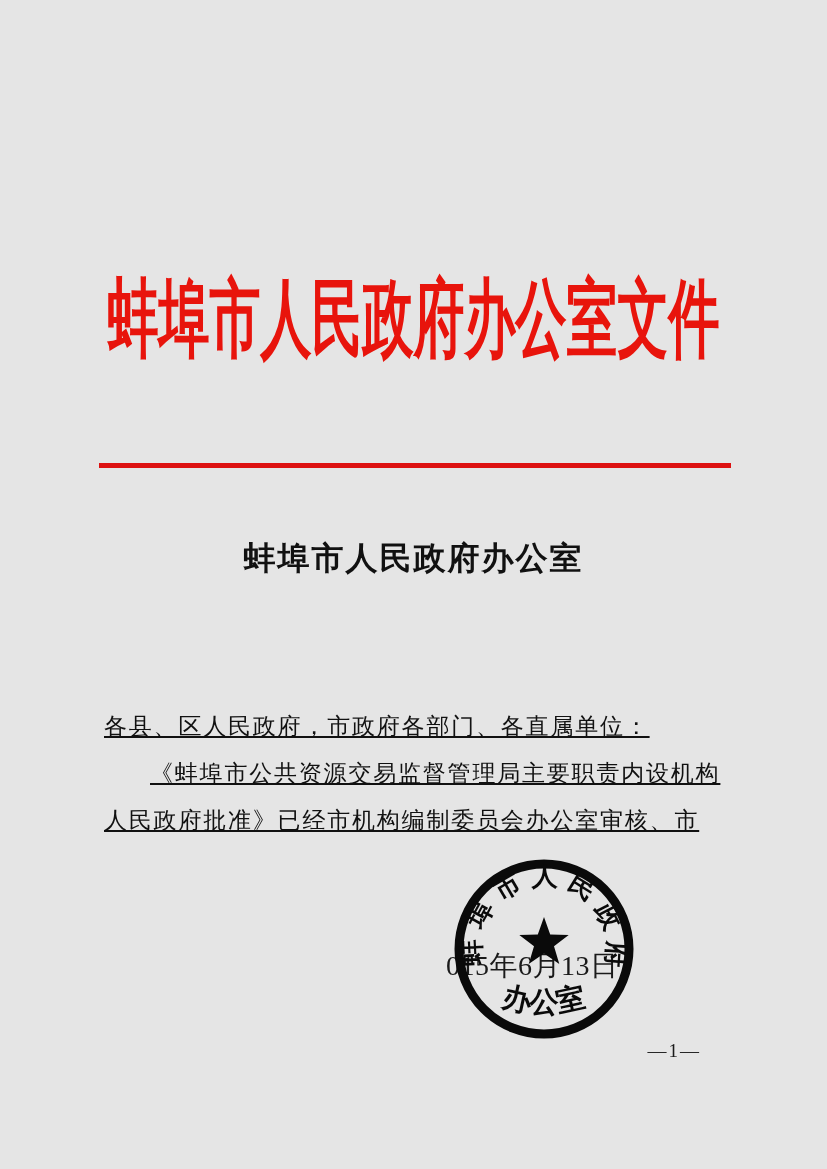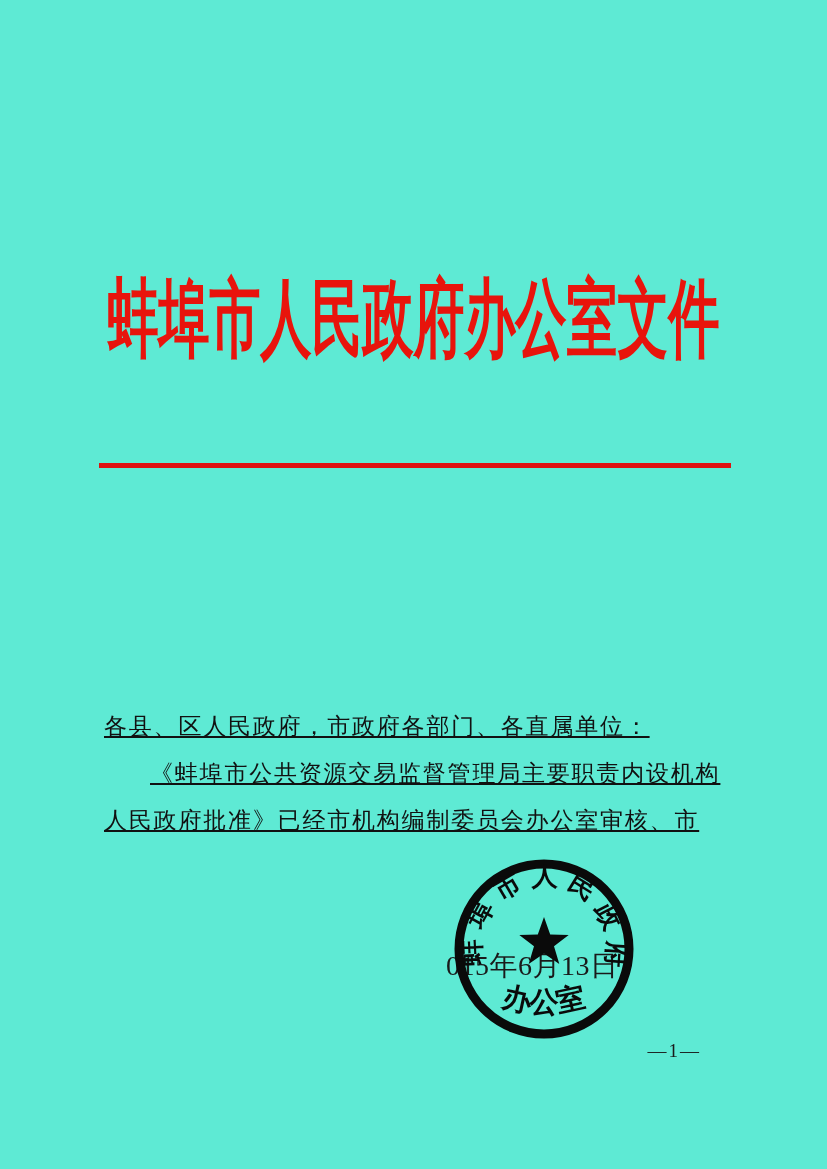--- a/index.html
+++ b/index.html
@@ -6,21 +6,21 @@
   html, body { background: #ffffff; }
   body {
     font-family: "Liberation Serif", "DejaVu Serif", serif;
     width: 827px; height: 1169px;
     position: relative;
     overflow: hidden;
   }
   .page {
     position: absolute; left: 0; top: 0;
     width: 827px; height: 1169px;
-    background: #5eead4;
+    background: #e5e5e5;
   }
   .doc-header {
     position: absolute; left: 0; right: 0; top: 262px;
     text-align: center;
     font-size: 51px;
     font-weight: bold;
     letter-spacing: 0px;
     color: #e8140c;
     transform: scaleY(1.68);
     transform-origin: top center;
@@ -89,20 +89,21 @@
 <body>
 
 <div class="page">
 
   <div class="doc-header">蚌埠市人民政府办公室文件</div>
 
 
   <div class="red-rule"></div>
 
   <div class="doc-title">
+    <div class="title-line">蚌埠市人民政府办公室</div>
   </div>
 
   <div class="doc-body">
     <div class="body-line">各县、区人民政府，市政府各部门、各直属单位：</div>
     <div class="body-line indent">《蚌埠市公共资源交易监督管理局主要职责内设机构</div>
     <div class="body-line">人民政府批准》已经市机构编制委员会办公室审核、市</div>
   </div>
 
   <div class="sign-date">015年6月13日</div>
 

